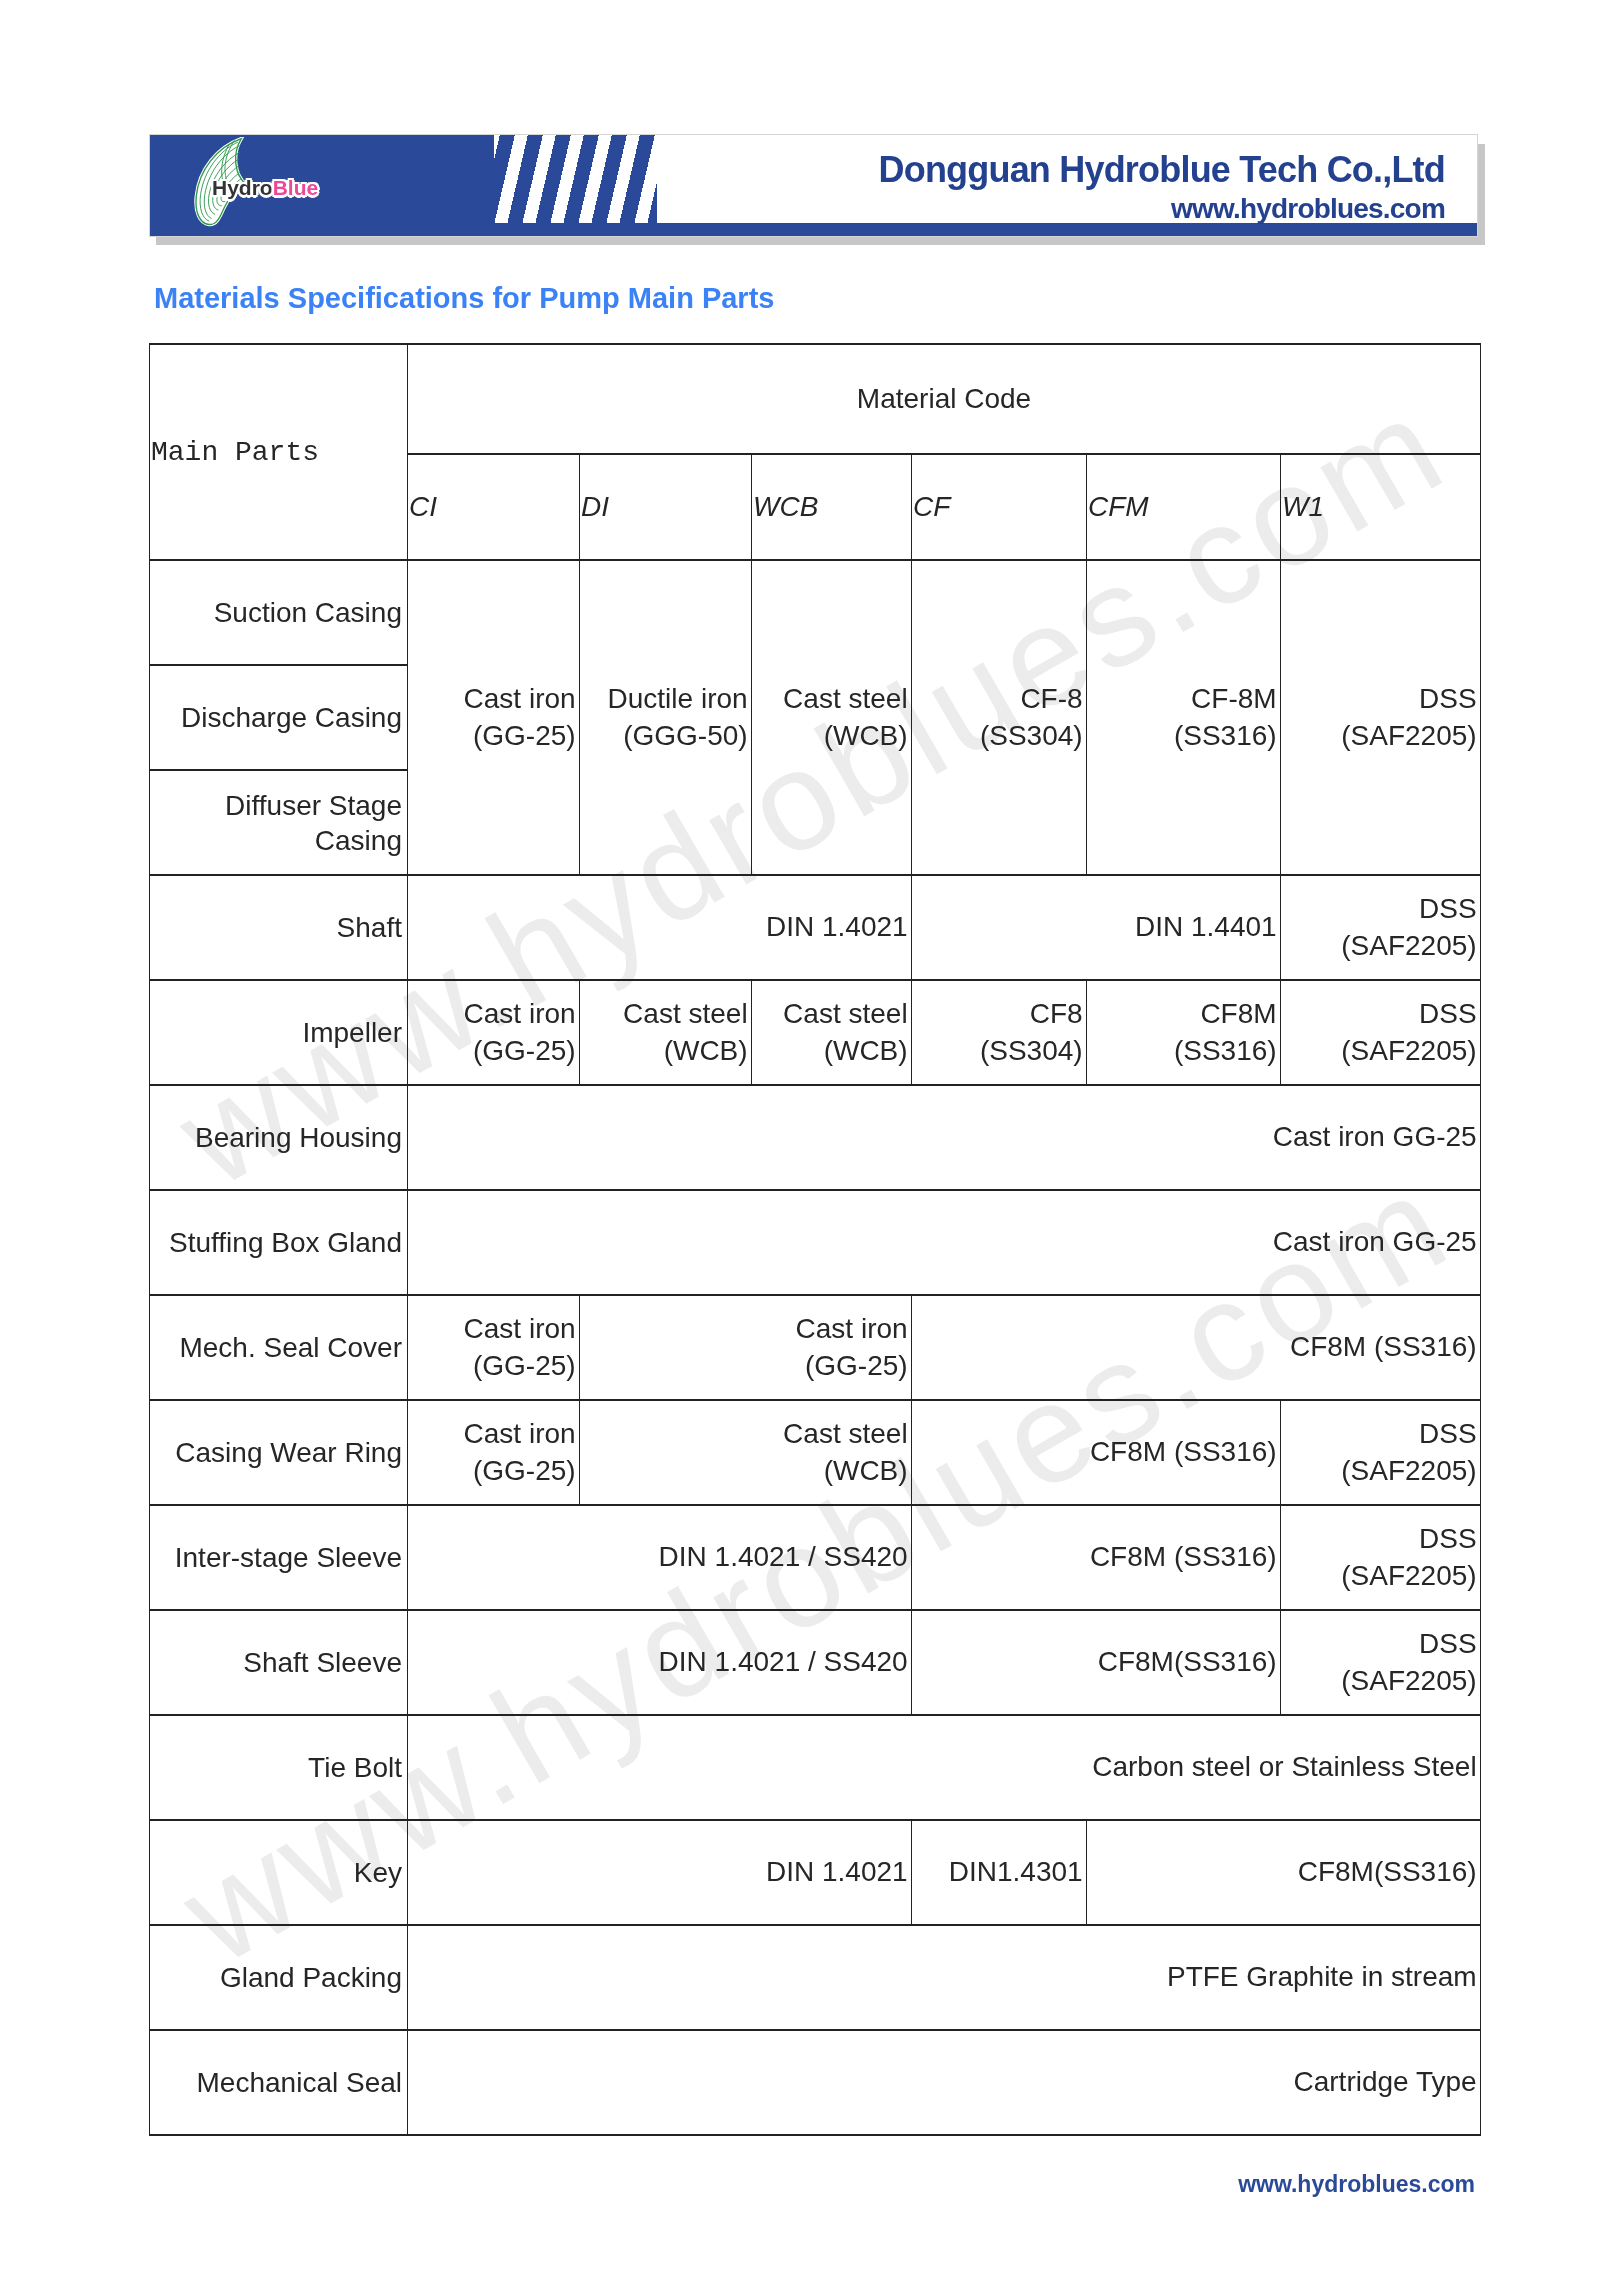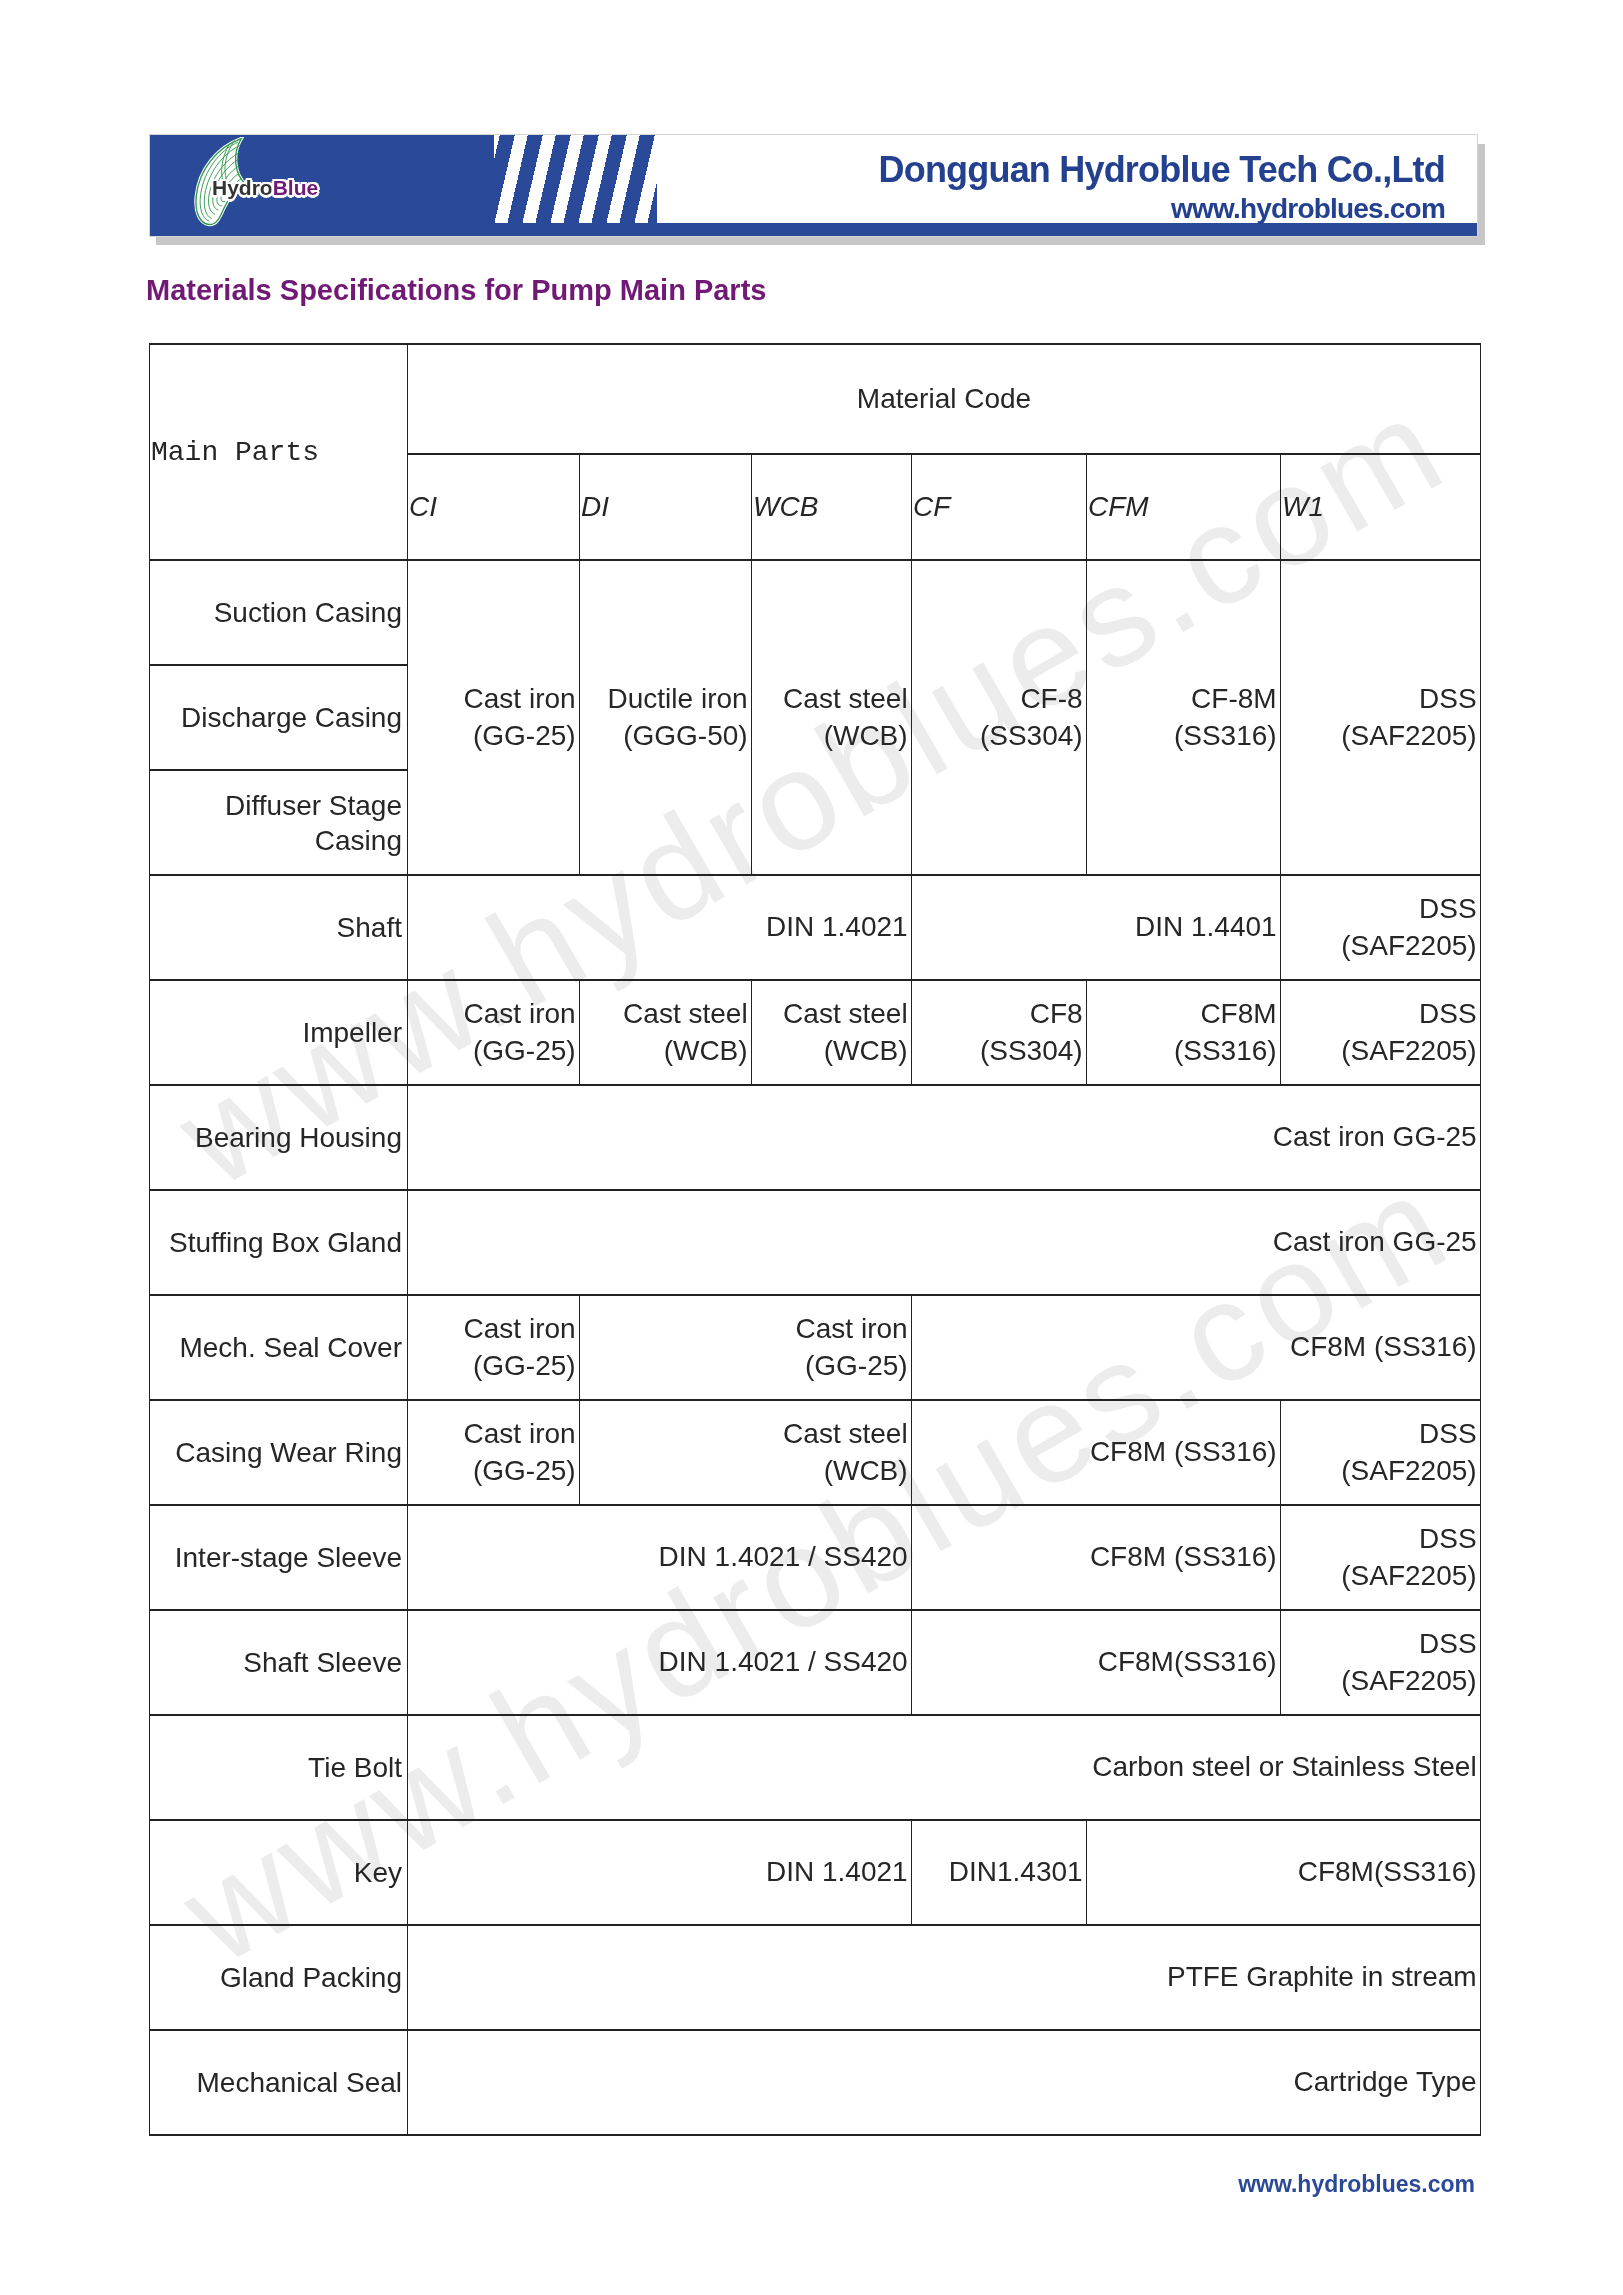--- a/index.html
+++ b/index.html
@@ -55,33 +55,33 @@
     background:#2a4a99;
   }
   .logo-shell{position:absolute;left:42px;top:1.7px;}
   .logo-text{
     position:absolute;left:62px;top:41px;
     font-size:21px;font-weight:bold;white-space:nowrap;
     text-shadow:-1.7px -1.7px 0 #fff,1.7px -1.7px 0 #fff,-1.7px 1.7px 0 #fff,1.7px 1.7px 0 #fff,
                  0 2.5px 0 #fff,0 -2.5px 0 #fff,2.5px 0 0 #fff,-2.5px 0 0 #fff;
   }
   .logo-text .hydro{color:#333333;}
-  .logo-text .blue{color:#701a75;}
+  .logo-text .blue{color:#ec4899;}
   .company{
     position:absolute;right:32px;top:13.5px;
     text-align:right;color:#23418f;letter-spacing:-0.8px;
   }
   .company-line1{font-size:36px;font-weight:bold;line-height:1.15;}
   .company-line2{font-size:28px;font-weight:bold;line-height:1.15;margin-top:3.4px;}
 
   
   .title{
     position:absolute;z-index:1;
-    left:146px;top:274px;margin:0;
-    font-size:29px;font-weight:bold;color:#701a75;
+    left:146px;top:274px;margin:8px;
+    font-size:29px;font-weight:bold;color:#3b82f6;
     letter-spacing:0px;
   }
 
   
   table.spec{
     position:absolute;z-index:1;
     left:149px;top:343px;
     width:1332px;
     border-collapse:collapse;
     table-layout:fixed;

